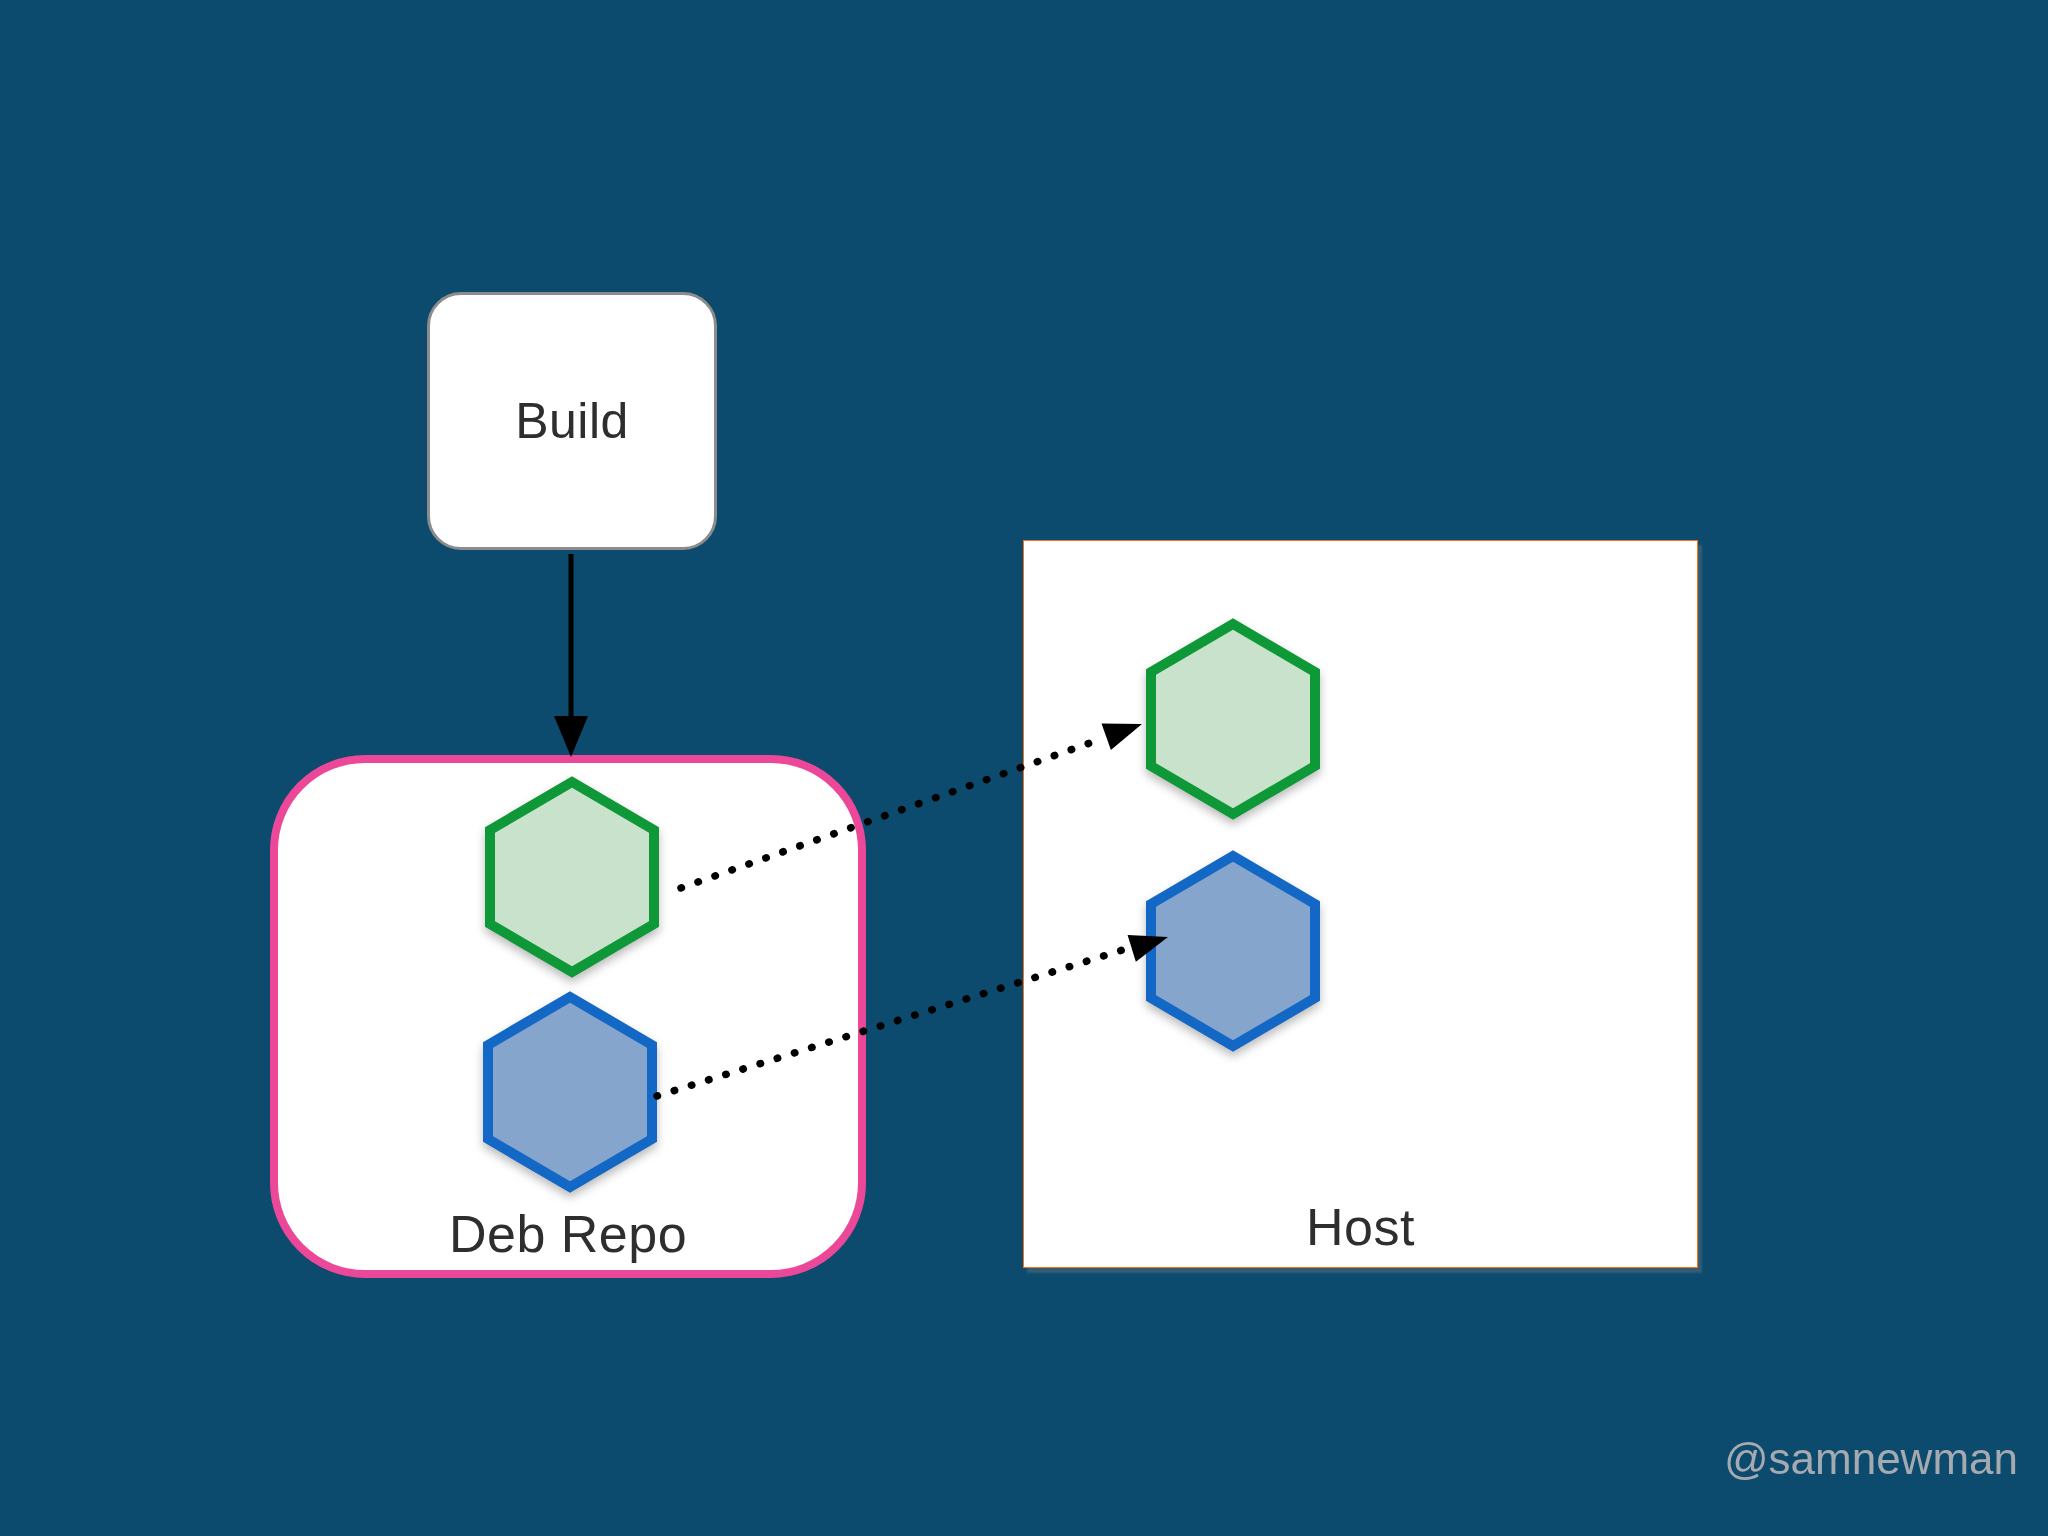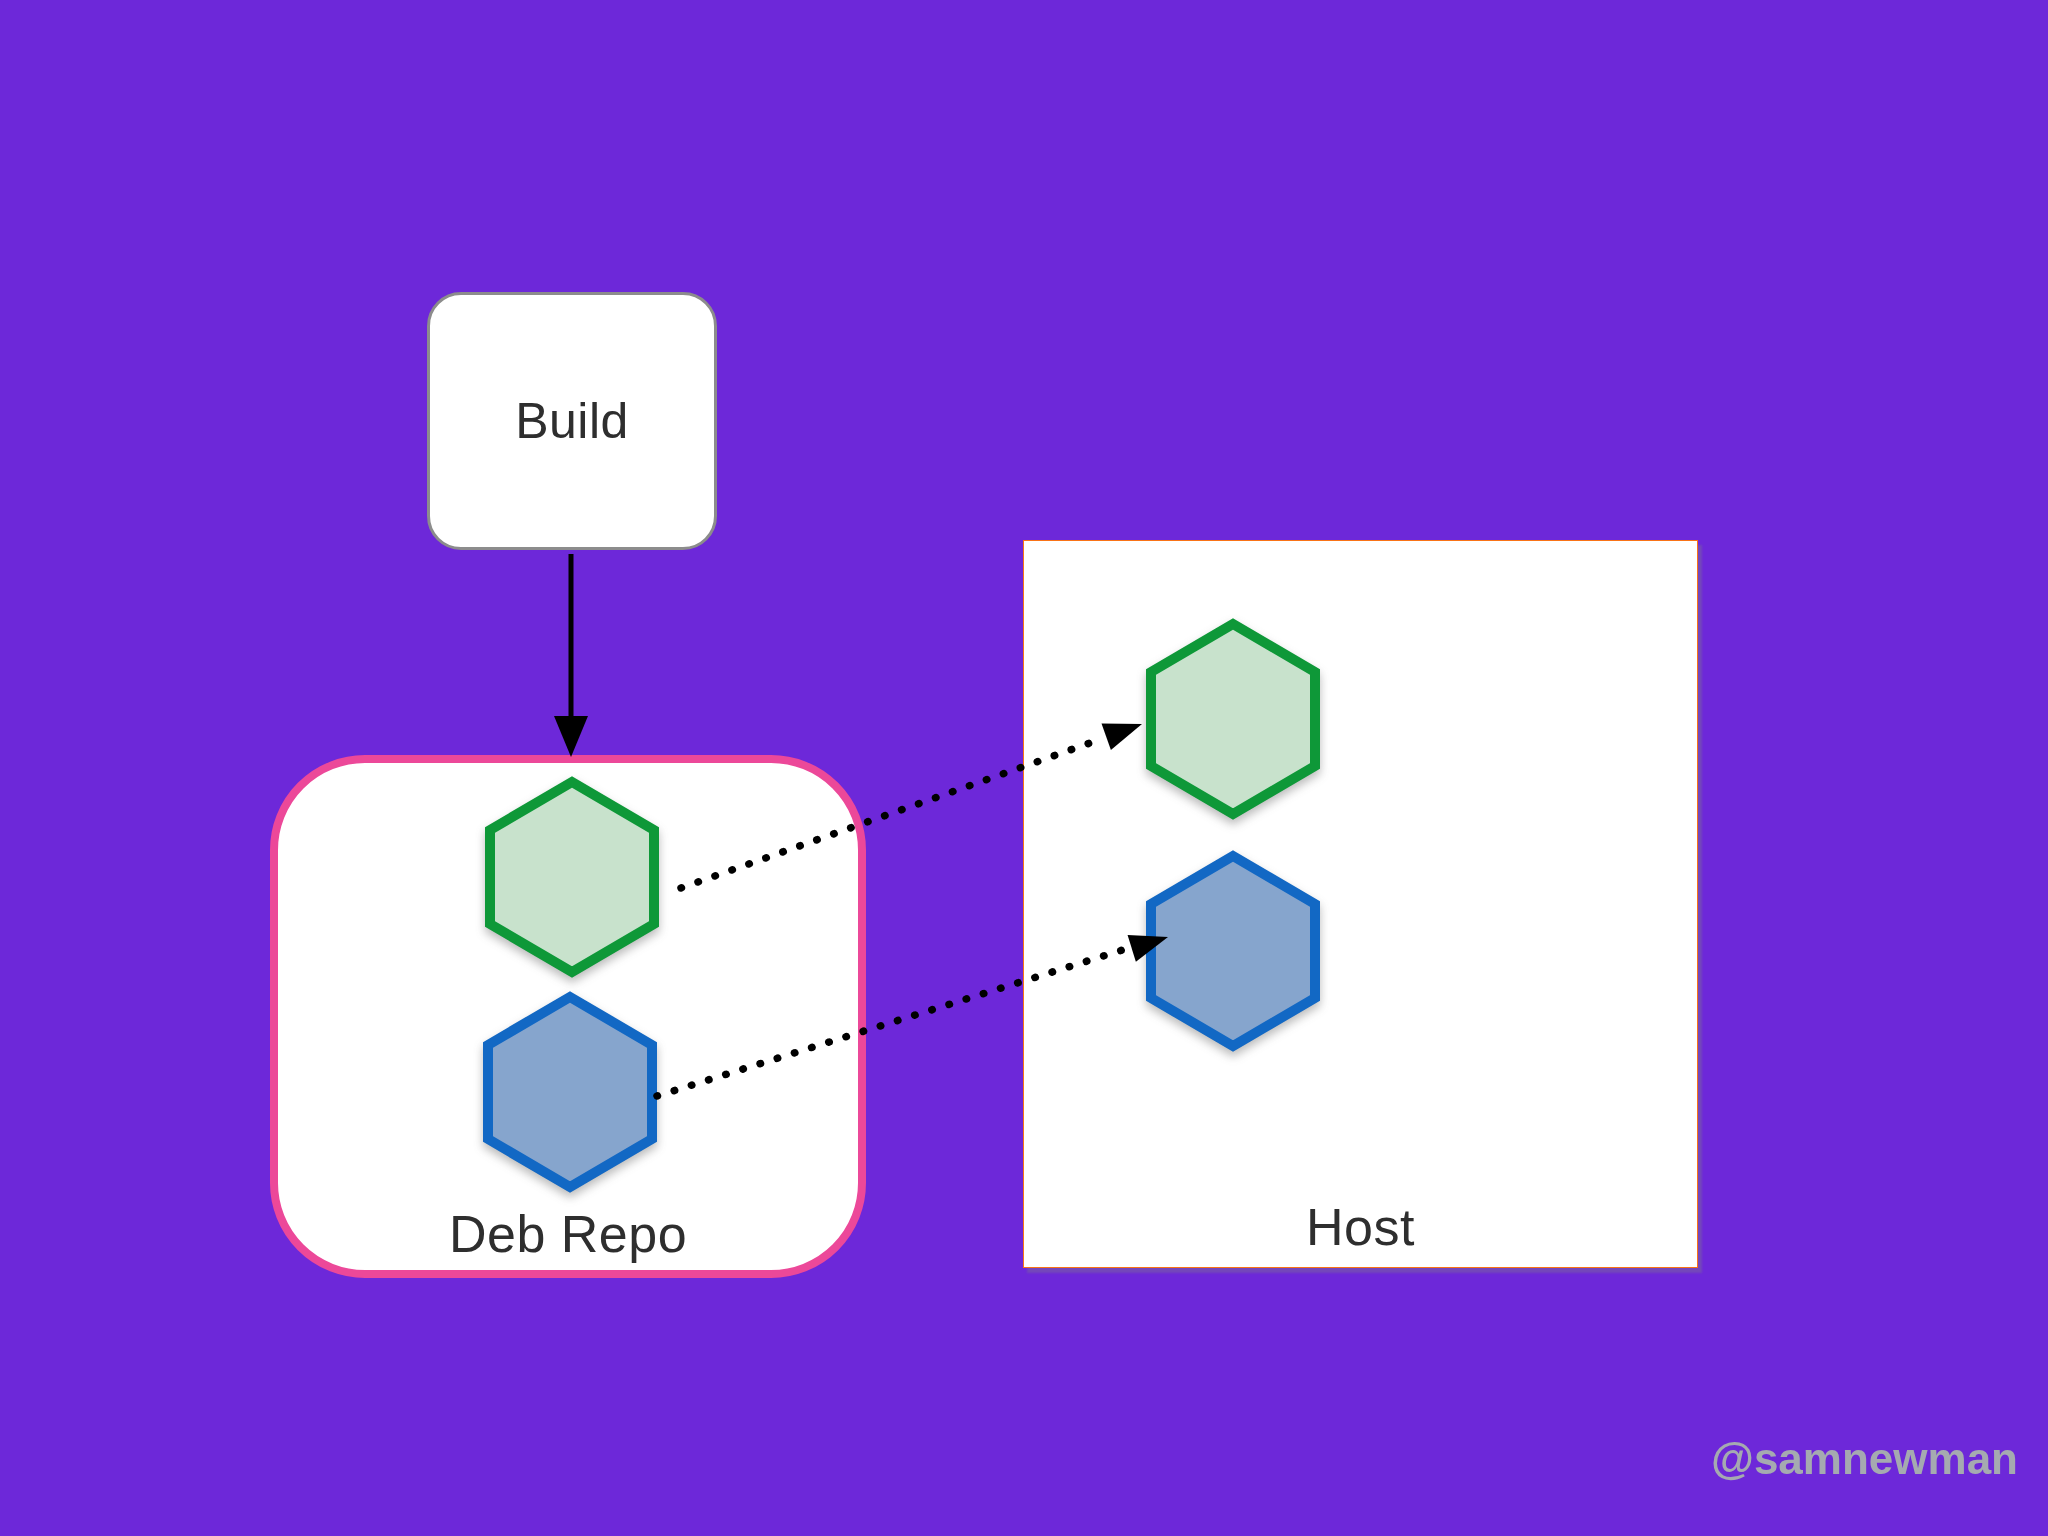--- a/index.html
+++ b/index.html
@@ -4,21 +4,21 @@
 <style>
   html, body {
     margin: 0;
     padding: 0;
     background: #ffffff;
   }
   .canvas {
     position: relative;
     width: 2048px;
     height: 1536px;
-    background: #6d28d9;
+    background: #0c4a6e;
     overflow: hidden;
     font-family: "Liberation Sans", sans-serif;
   }
   .node-box {
     position: absolute;
     box-sizing: border-box;
     background: #ffffff;
   }
   .build-box {
     left: 427px; top: 292px;
@@ -75,21 +75,21 @@
     stroke-linecap: round;
   }
   .solid-arrow-line {
     stroke-width: 5px;
   }
   .watermark {
     position: absolute;
     right: 30px;
     top: 1434px;
     font-size: 44px;
-    font-weight: 700;
+    font-weight: 400;
     color: #A5AAB0;
   }
 </style>
 </head>
 <body>
 
 <div class="canvas">
 
   <div class="node-box build-box">
     <span class="box-label build-label">Build</span>

